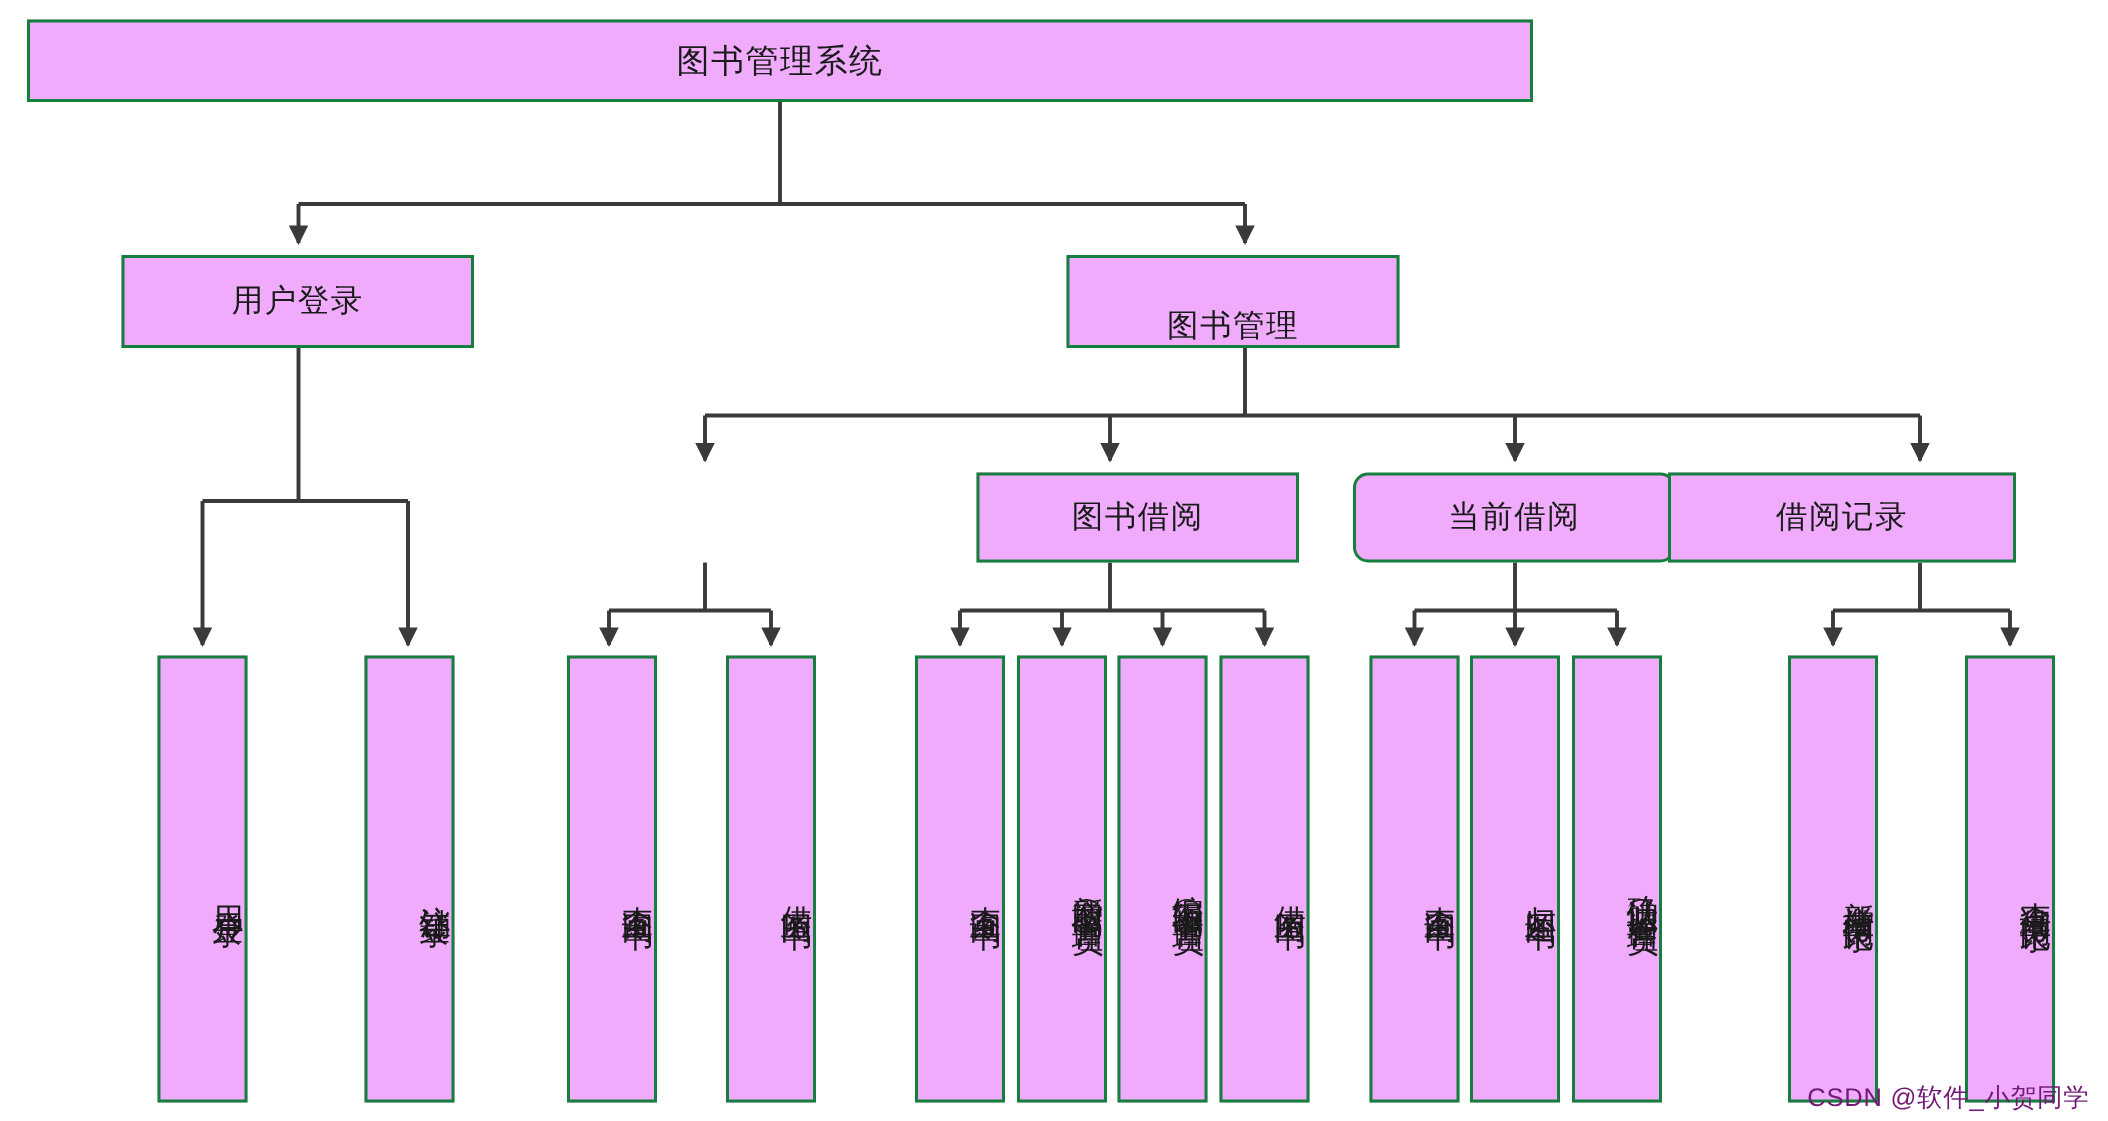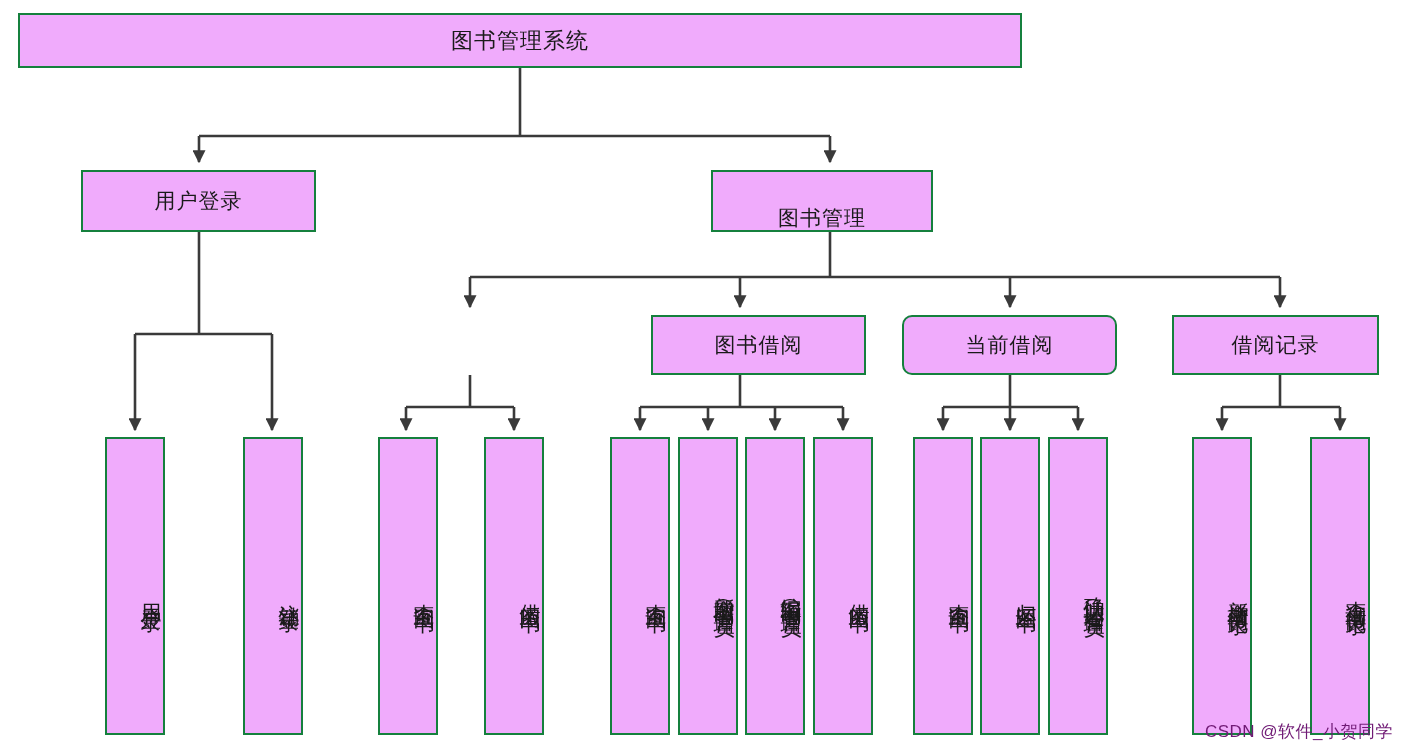--- a/index.html
+++ b/index.html
@@ -132,21 +132,21 @@
   <div class="node" style="left:711px; top:170px; width:222px; height:62px;align-items:flex-end;">
     <span>图书管理</span>
   </div>
 
   <div class="node" style="left:632px; top:315px; width:215px; height:60px;margin-left:19px;">
     <span>图书借阅</span>
   </div>
   <div class="node" style="left:902px; top:315px; width:215px; height:60px;border-radius:10px;">
     <span>当前借阅</span>
   </div>
-  <div class="node" style="left:1172px; top:315px; width:207px; height:60px;">
+  <div class="node" style="left:1112px; top:315px; width:232px; height:60px;">
     <span>借阅记录</span>
   </div>
 
   <div class="node leaf" style="left:105px; top:437px; width:60px; height:298px;">
     <span class="vtext">用户登录</span>
   </div>
   <div class="node leaf" style="left:243px; top:437px; width:60px; height:298px;">
     <span class="vtext">注销登录</span>
   </div>
 

